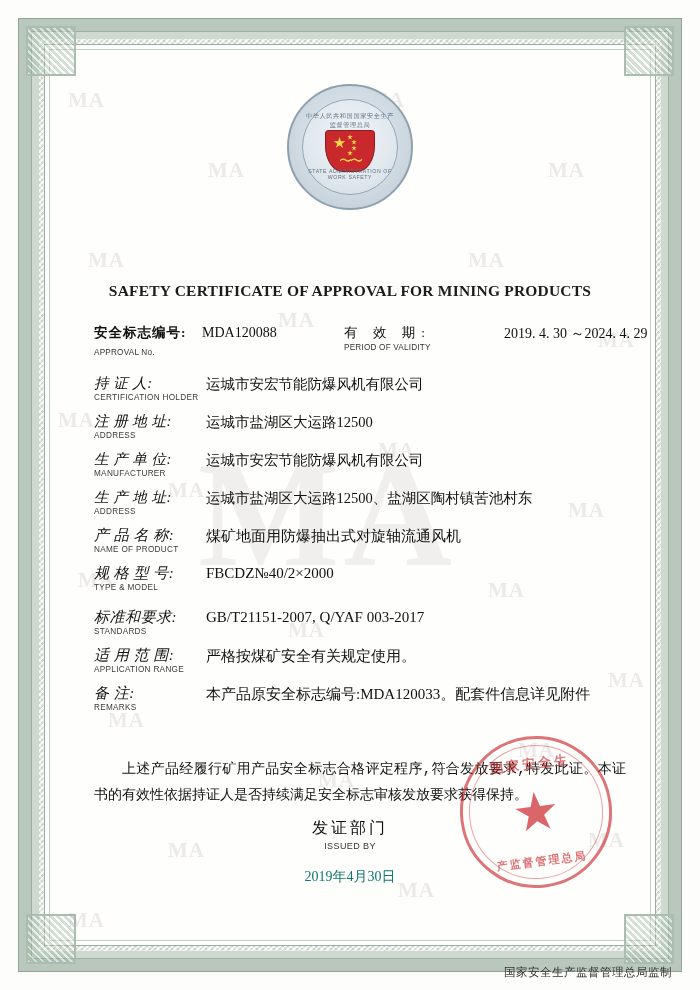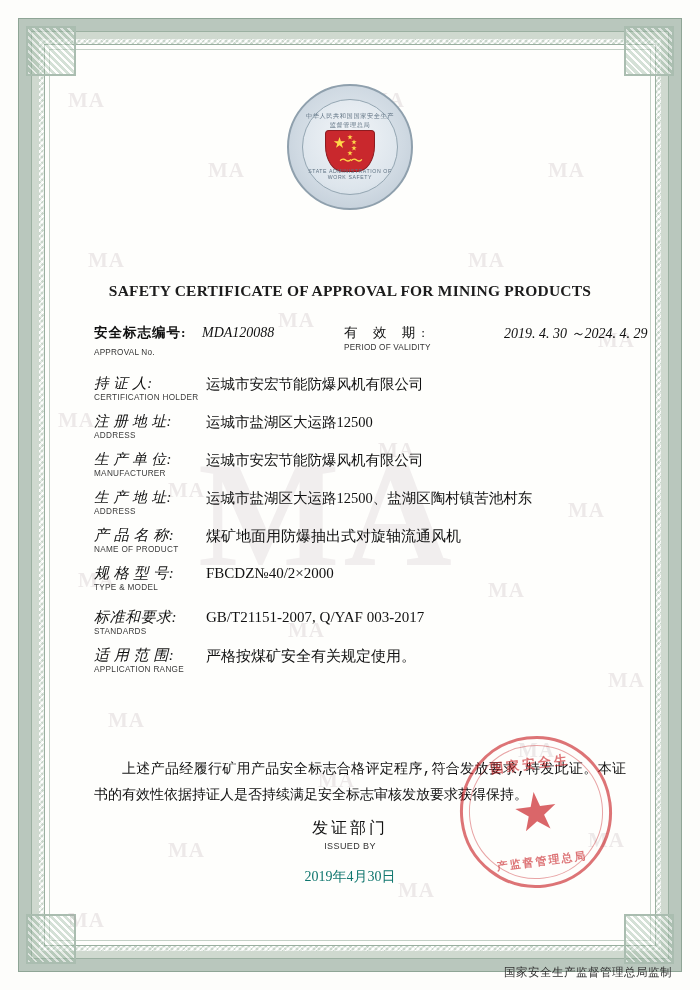--- a/index.html
+++ b/index.html
@@ -232,21 +232,20 @@
   .lbl-en {
     font-size: 8.2px;
     color: #333;
     font-family: "Liberation Sans", sans-serif;
     letter-spacing: 0.2px;
   }
   .val {
     font-size: 14px;
     color: #111;
     font-family: "Liberation Serif", serif;
-    font-style: italic;
   }
   .approval-row .grp { position: absolute; }
   .grp-approval { left: 0; top: 0; }
   .grp-approval .lbl-cn { display: block; font-weight: bold; }
   .grp-approval .lbl-en { display: block; margin-top: 6px; }
   .grp-approval .val { position: absolute; left: 108px; top: 1px; }
 
   .grp-validity { left: 250px; top: 0; }
   .grp-validity .lbl-cn { display: block; letter-spacing: 6px; }
   .grp-validity .lbl-en { display: block; margin-top: 1px; }
@@ -507,20 +506,25 @@
         <span class="k-en">STANDARDS</span>
         <span class="v">GB/T21151-2007, Q/YAF 003-2017</span>
       </div>
 
       <div class="field big">
         <span class="k-cn">适 用 范 围:</span>
         <span class="k-en">APPLICATION RANGE</span>
         <span class="v">严格按煤矿安全有关规定使用。</span>
       </div>
 
+      <div class="field big">
+        <span class="k-cn">备      注:</span>
+        <span class="k-en">REMARKS</span>
+        <span class="v">本产品原安全标志编号:MDA120033。配套件信息详见附件</span>
+      </div>
 
     </div>
 
     <div class="para">上述产品经履行矿用产品安全标志合格评定程序,符合发放要求,特发此证。本证书的有效性依据持证人是否持续满足安全标志审核发放要求获得保持。</div>
 
     <div class="issued">
       <div class="cn">发证部门</div>
       <div class="en">ISSUED BY</div>
     </div>
 

